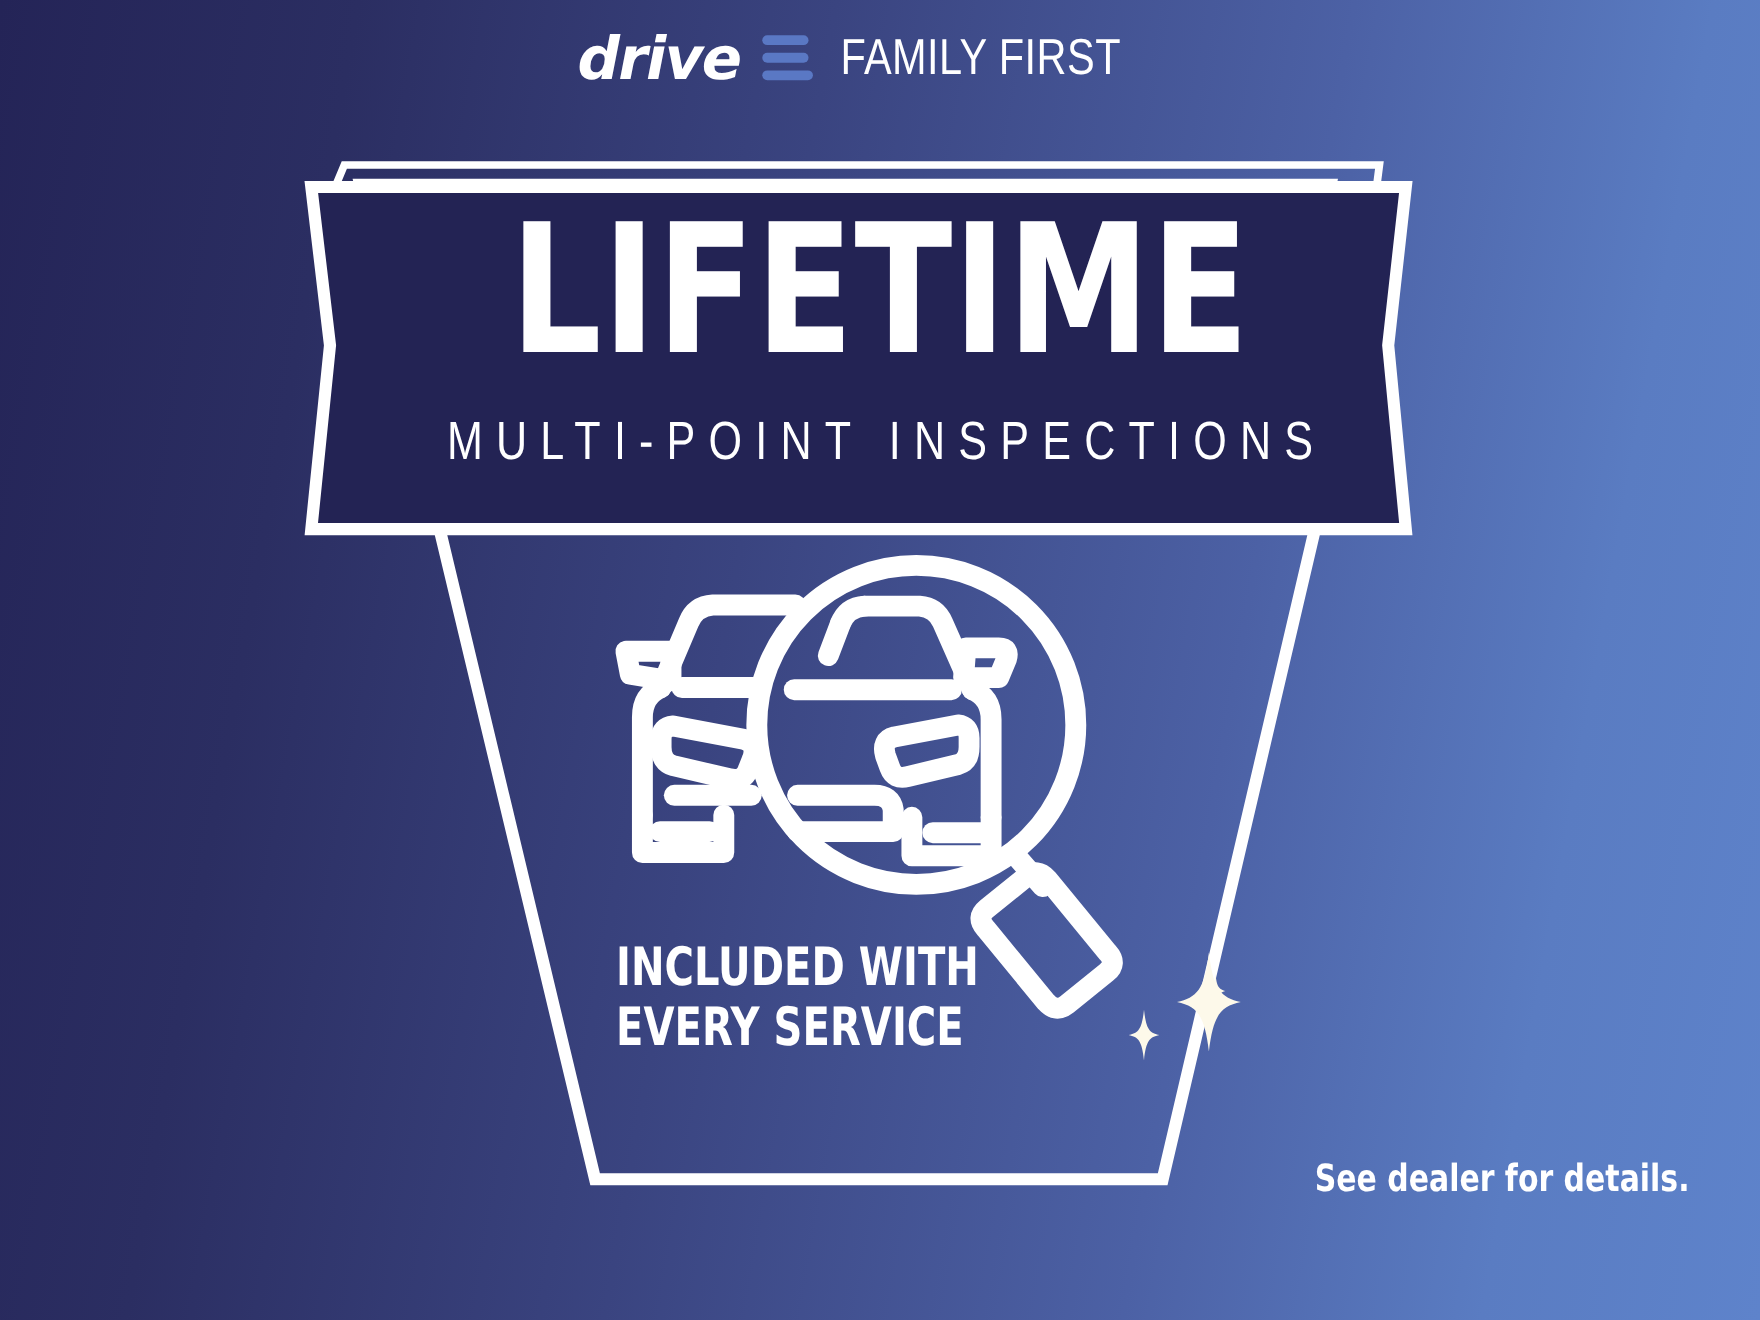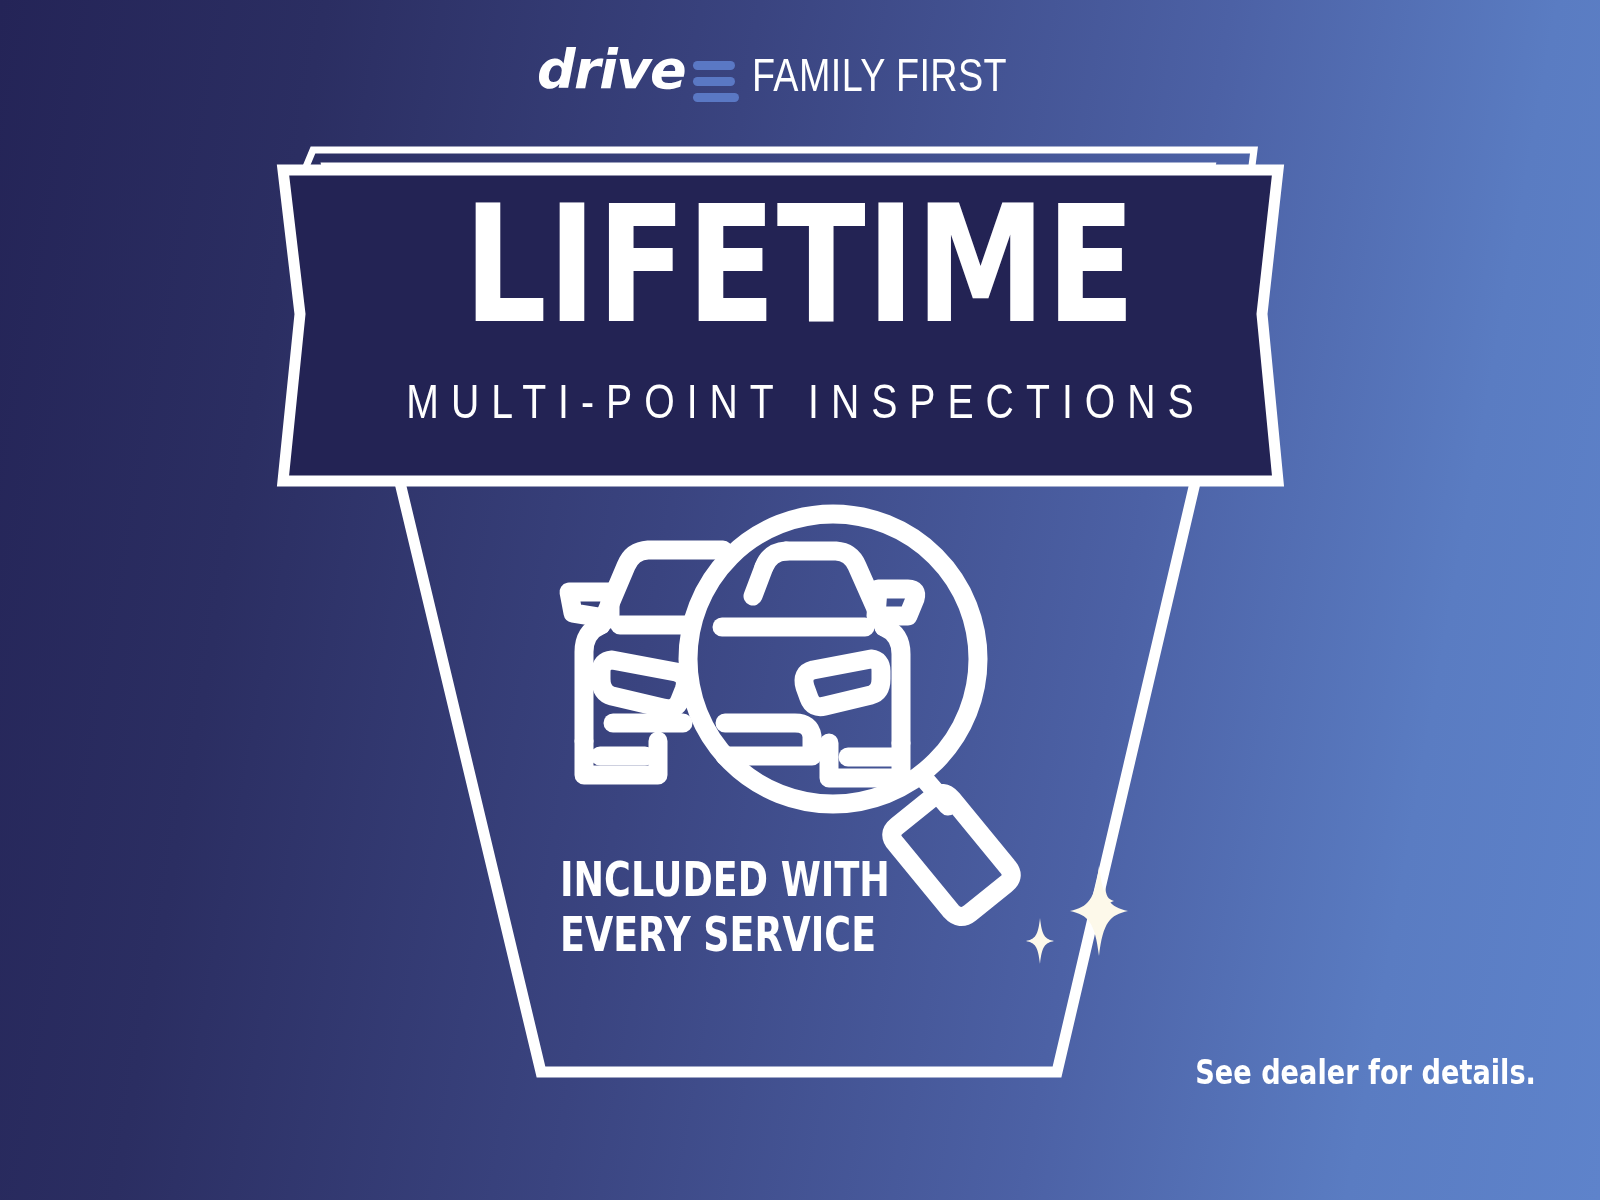--- a/index.html
+++ b/index.html
@@ -22,23 +22,23 @@
     overflow: hidden;
   }
 
   
   #brand-header {
     position: absolute;
     top: 28px;
     left: 0;
     width: 1600px;
     display: flex;
-    align-items: flex-end;
+    align-items: flex-start;
     justify-content: center;
-    gap: 4px;
+    gap: 16px;
     height: 70px;
   }
   .brand-drive {
     color: #ffffff;
     font-family: "DejaVu Sans", sans-serif;
     font-size: 54px;
     font-weight: 700;
     font-style: italic;
     letter-spacing: -1.5px;
     line-height: 1;

